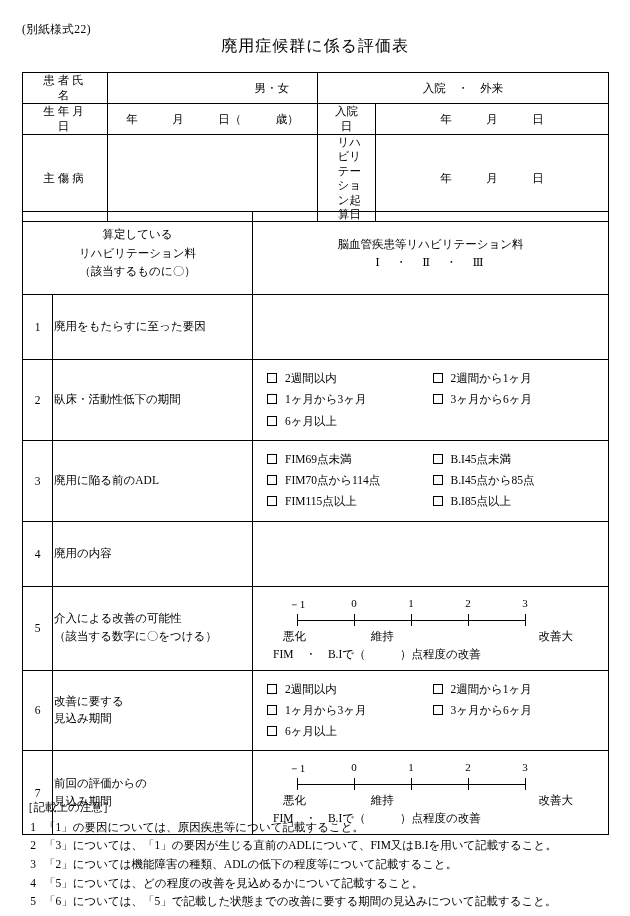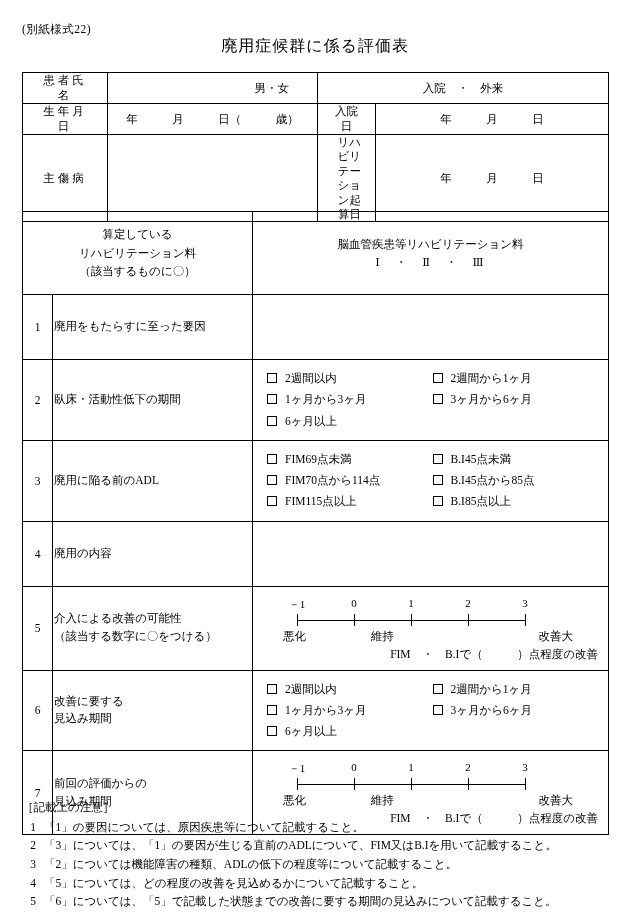--- a/index.html
+++ b/index.html
@@ -164,21 +164,21 @@
   }
   .scale-labels {
     display: flex;
     width: 290px;
     margin-left: 20px;
     justify-content: space-between;
     font-size: 11.5px;
     margin-top: 2px;
   }
   .scale-foot {
-    text-align: right;
+    text-align: left;
     font-size: 11.5px;
     margin-top: 3px;
     padding-left: 10px;
   }
 
   
   .notes {
     position: absolute;
     left: 22px;
     top: 798px;

